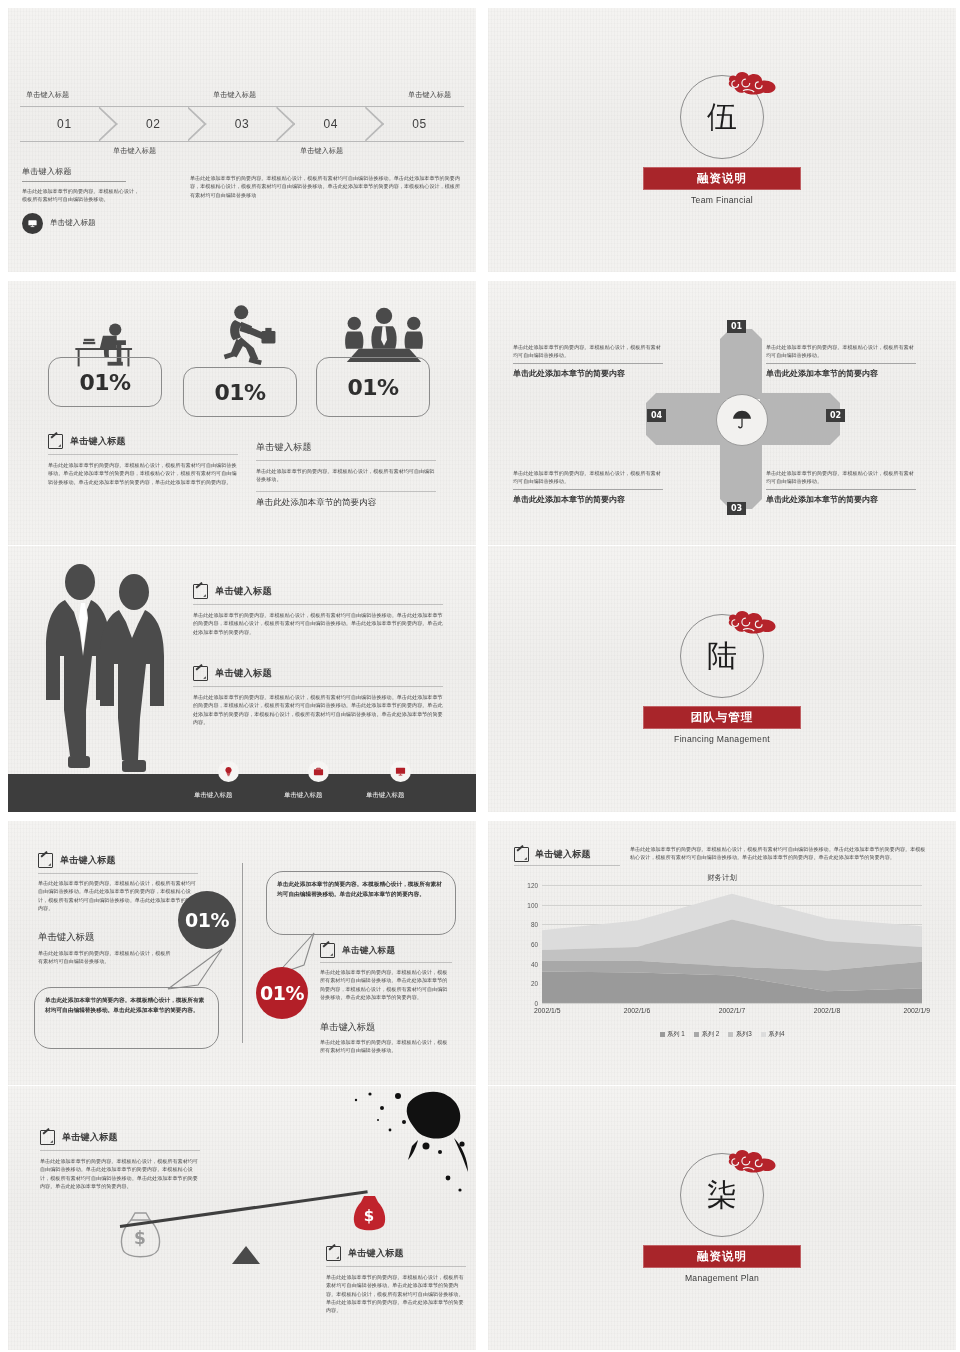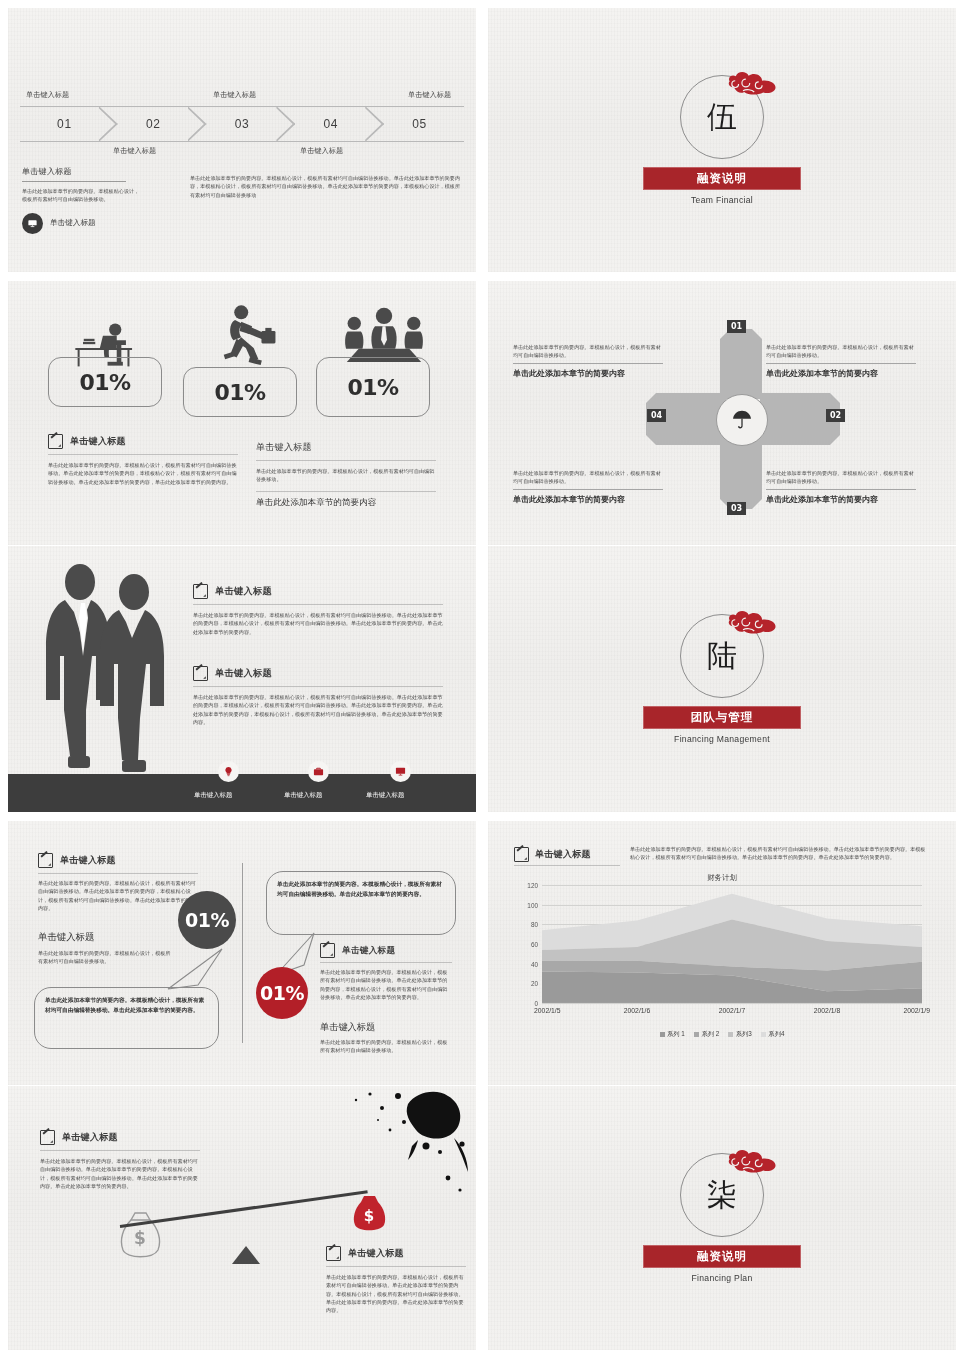--- a/index.html
+++ b/index.html
@@ -578,17 +578,17 @@
             </g>
           <g fill="none" stroke="#f2f1ef" stroke-width="2.1">
             <path d="M26,32 a6,6 0 1,1 -6,-6"></path>
               <path d="M46,30 a7,7 0 1,1 -7,-7"></path>
             <path d="M68,34 a6,6 0 1,1 -6,-6"></path>
               <path d="M34,44 C40,40 50,42 54,46"></path>
           </g>
         </svg>
       </div>
       <div class="bar">融资说明</div>
-      <div class="en">Financing Plan</div>
+      <div class="en">Management Plan</div>
     </div>
   </div>
 
 </div>
 
 </body></html>

